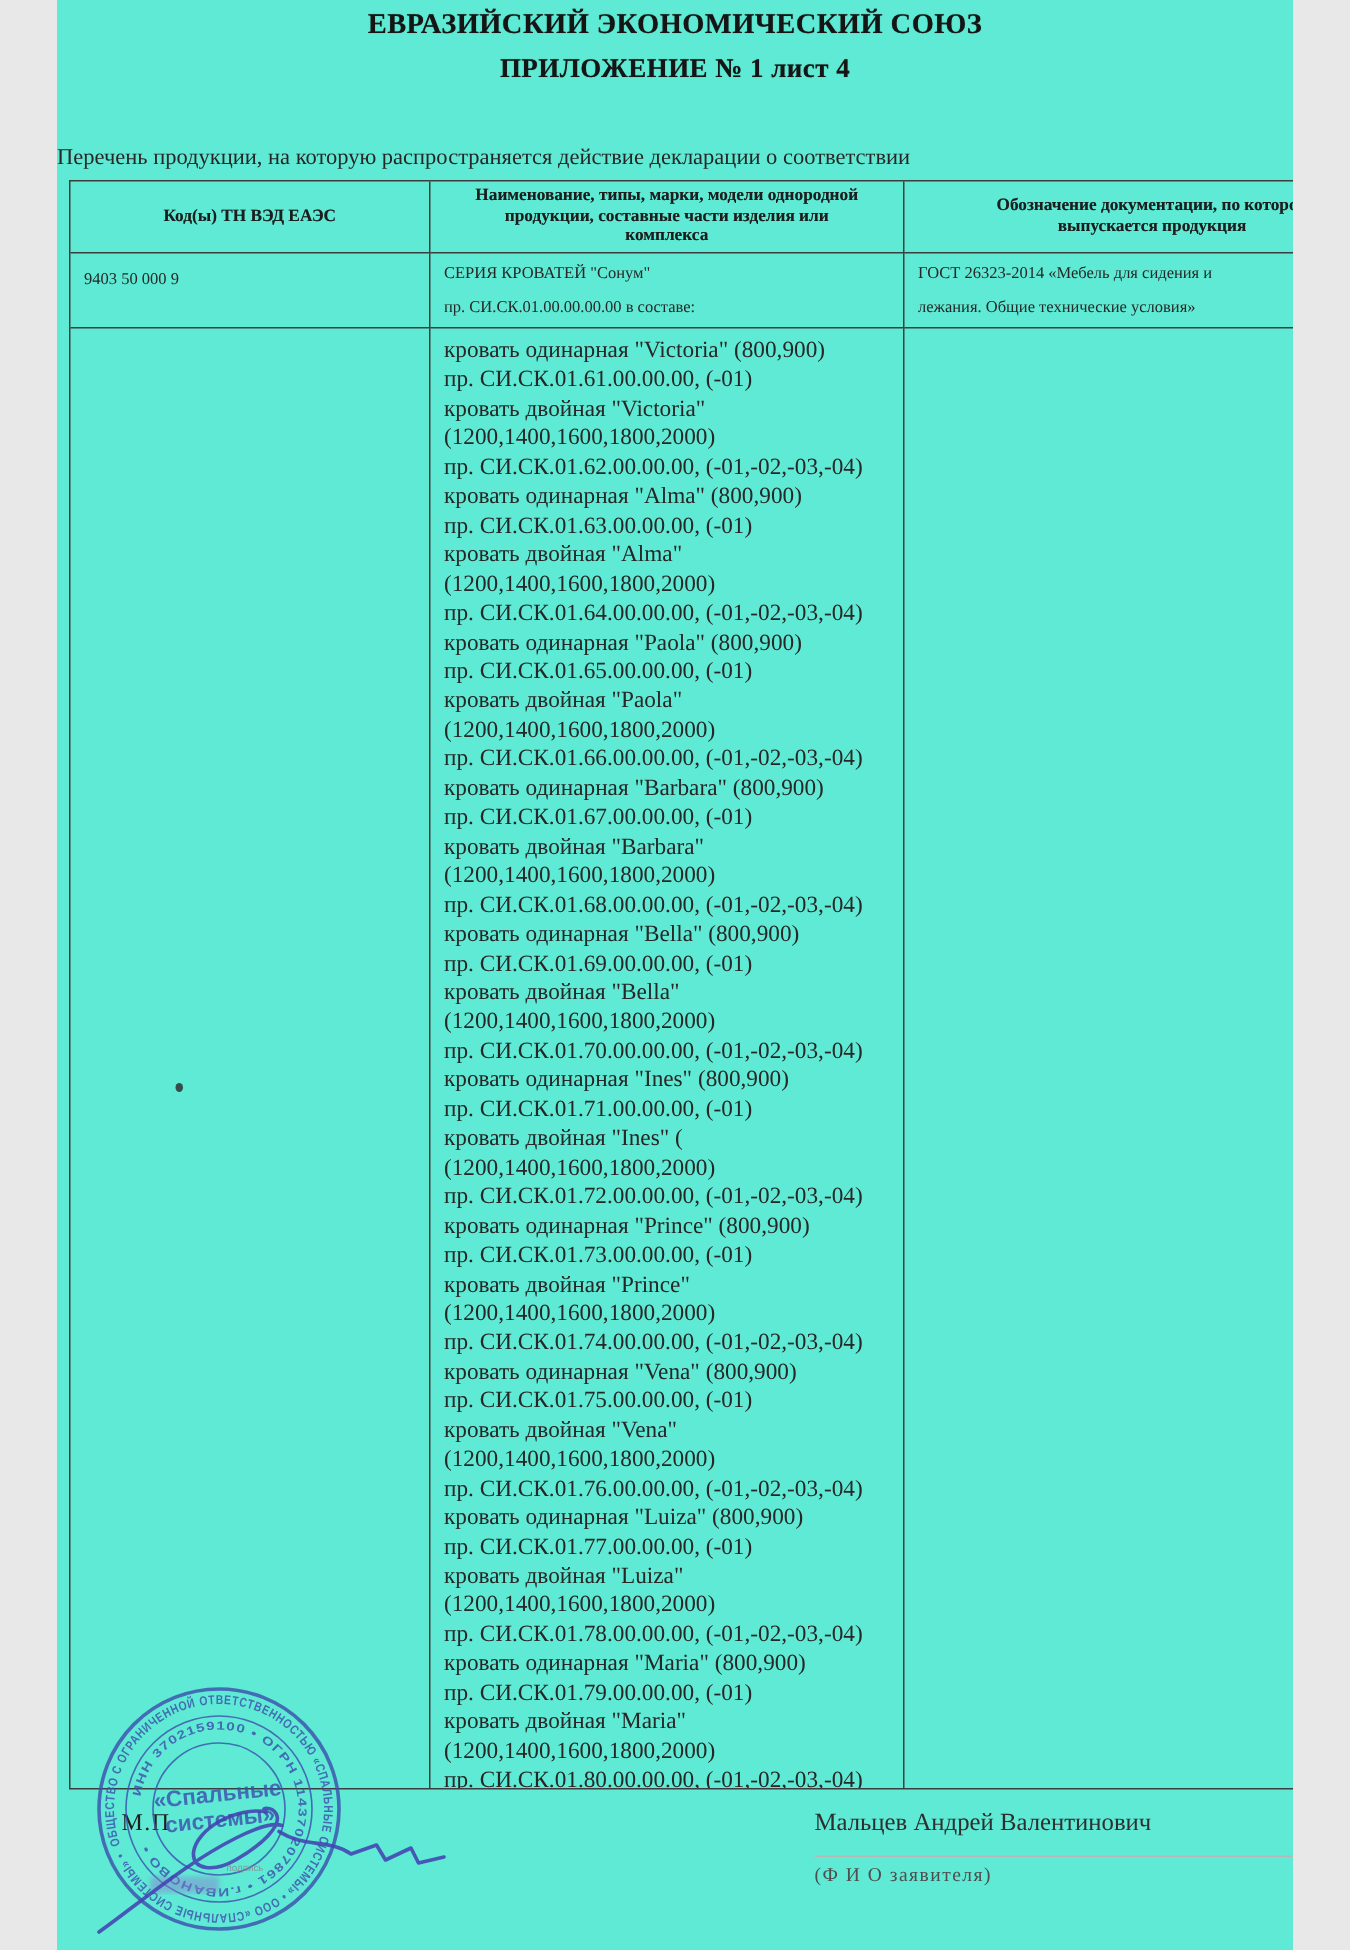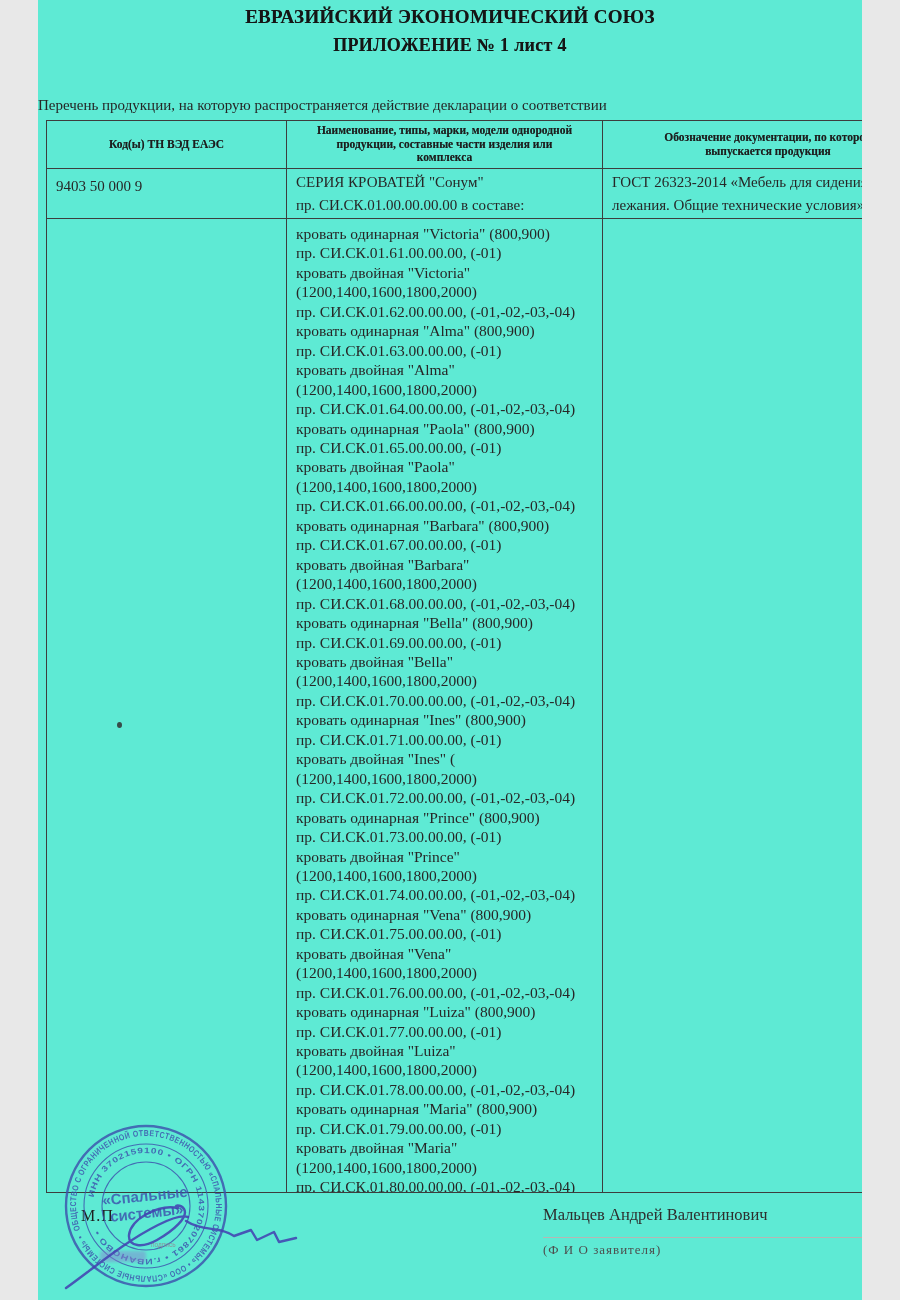--- a/index.html
+++ b/index.html
@@ -29,21 +29,21 @@
     background:transparent;
   }
   .cell { box-sizing:border-box; border-right:1.4px solid #3d3d3d;
     border-bottom:1.4px solid #3d3d3d; overflow:hidden; }
   .cell.last-col { border-right:none;font-family:Liberation Serif, serif; }
   .cell.last-row { border-bottom:none; }
   .hcell { display:flex; align-items:center; justify-content:center;
     text-align:center; font-weight:bold; font-size:11.5px; line-height:13.5px;
     color:#1d1d1d; padding:2px 10px; white-space:pre-line;
     text-shadow:0 0 0.4px rgba(20,20,20,0.5); }
-  .dcell { font-size:15px; line-height:23px; padding:2px 6px 0 9px;
+  .dcell { font-size:11px; line-height:23px; padding:2px 6px 0 9px;
     white-space:pre-line; color:#272727; }
   .products { font-size:15.5px; line-height:19.45px; padding:5px 4px 0 9px;
     white-space:pre-line; color:#272727; }
 
   .dot-artifact { position:absolute; left:79px; top:722px; width:5px; height:6px;
     background:#303030; border-radius:50%; opacity:.85; }
 
   .mp-label { position:absolute; left:3px; top:1207px; font-size:16px;
     color:#1f1f1f; letter-spacing:1px;margin-left:40px; }
 

